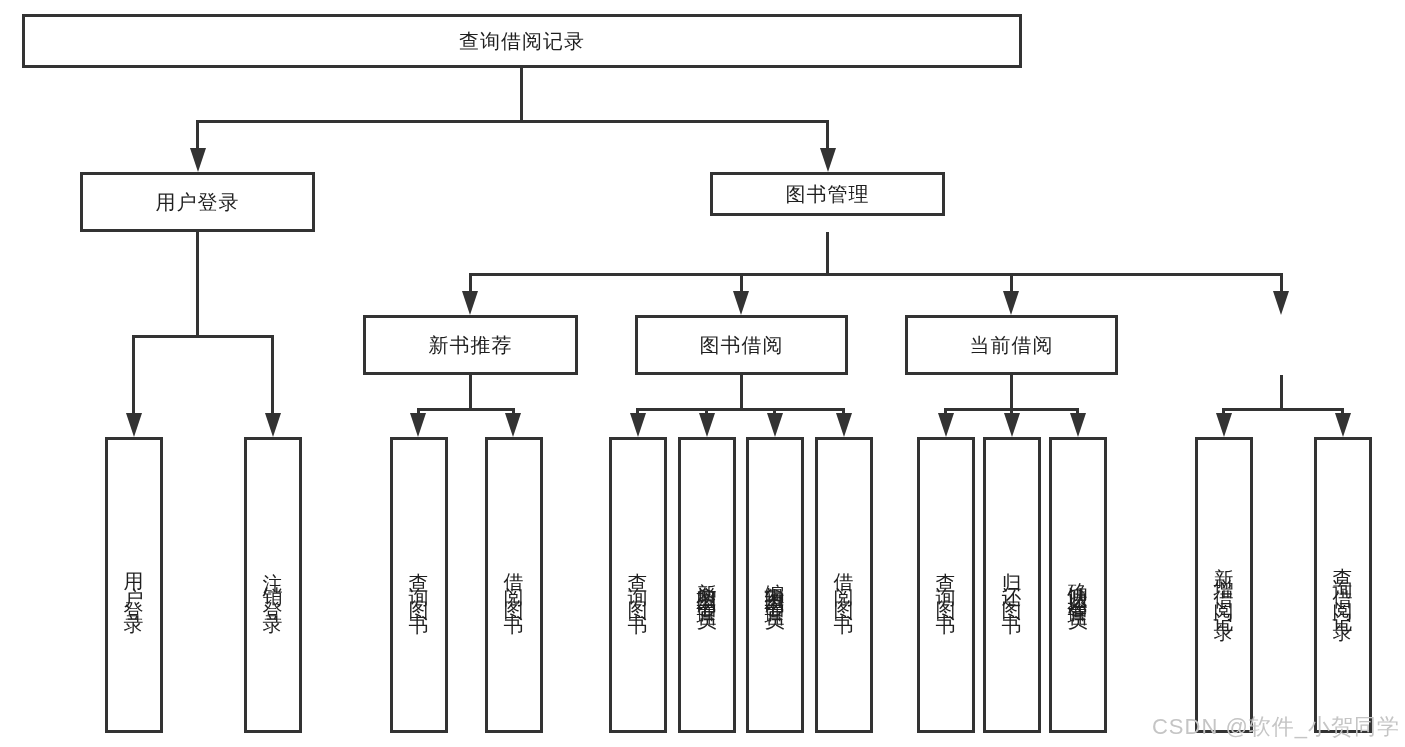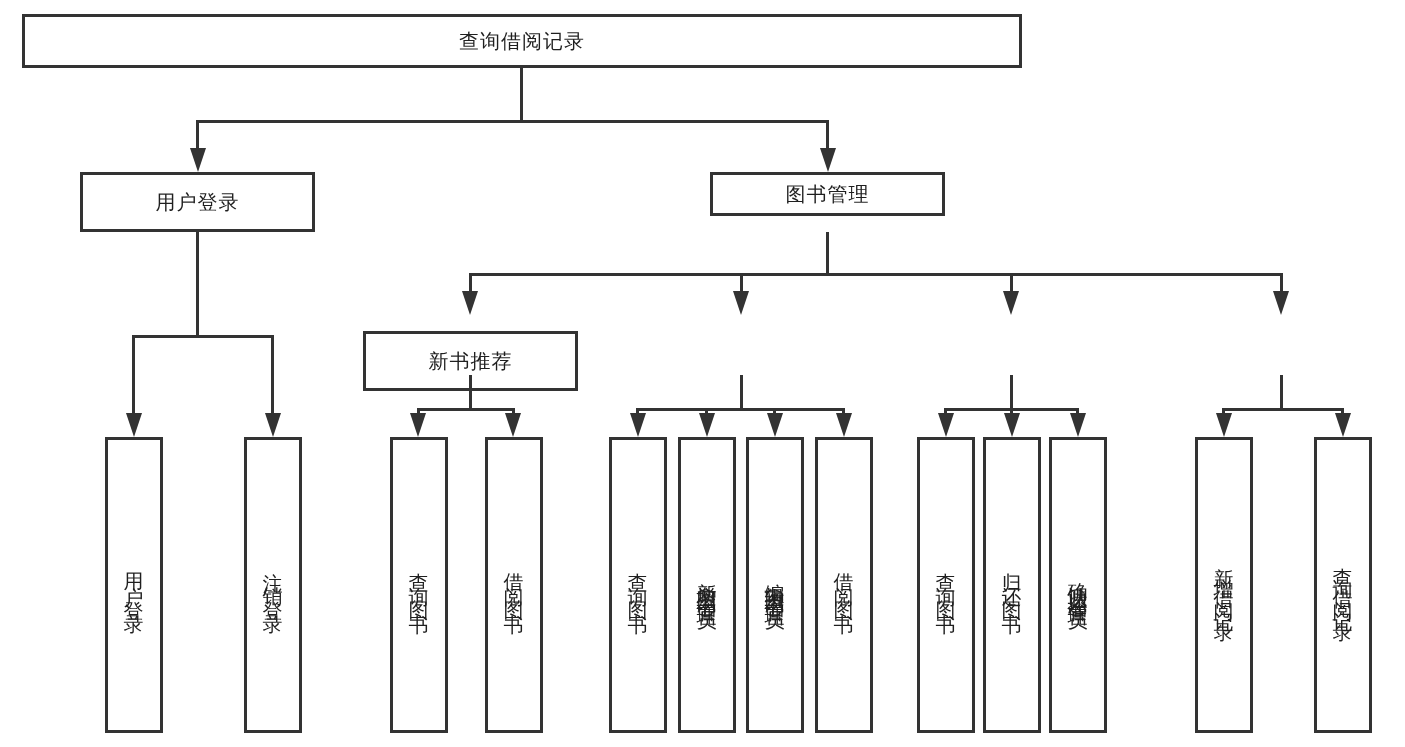--- a/index.html
+++ b/index.html
@@ -81,22 +81,28 @@
   <div class="hl" style="left:469px;top:273px;width:814px;"></div>
   <div class="vl" style="left:469px;top:273px;height:22px;"></div>
   <div class="vl" style="left:740px;top:273px;height:22px;"></div>
   <div class="vl" style="left:1010px;top:273px;height:22px;"></div>
   <div class="vl" style="left:1280px;top:273px;height:22px;"></div>
   <div class="arr" style="left:462px;top:291px;"></div>
   <div class="arr" style="left:733px;top:291px;"></div>
   <div class="arr" style="left:1003px;top:291px;"></div>
   <div class="arr" style="left:1273px;top:291px;"></div>
 
-  <div class="box hnode" style="left:363px;top:315px;width:215px;height:60px;margin-top:16px;">
+  <div class="box hnode" style="left:363px;top:315px;width:215px;height:60px;">
     <span>新书推荐</span>
+  </div>
+  <div class="box hnode" style="left:635px;top:315px;width:213px;height:60px;">
+    <span>图书借阅</span>
+  </div>
+  <div class="box hnode" style="left:905px;top:315px;width:213px;height:60px;">
+    <span>当前借阅</span>
   </div>
 
   <div class="vl" style="left:469px;top:375px;height:33px;"></div>
   <div class="hl" style="left:417px;top:408px;width:98px;"></div>
   <div class="vl" style="left:417px;top:408px;height:10px;"></div>
   <div class="vl" style="left:512px;top:408px;height:10px;"></div>
   <div class="arr" style="left:410px;top:413px;"></div>
   <div class="arr" style="left:505px;top:413px;"></div>
 
   <div class="vl" style="left:740px;top:375px;height:33px;"></div>
@@ -163,14 +169,15 @@
     <span class="t">确认归还（管理员）</span>
   </div>
 
   <div class="box leaf med" style="left:1195px;">
     <span class="t">新增借阅记录</span>
   </div>
   <div class="box leaf med" style="left:1314px;">
     <span class="t">查询借阅记录</span>
   </div>
 
+  <div class="watermark">CSDN @软件_小贺同学</div>
 
 </div>
 
 </body></html>

